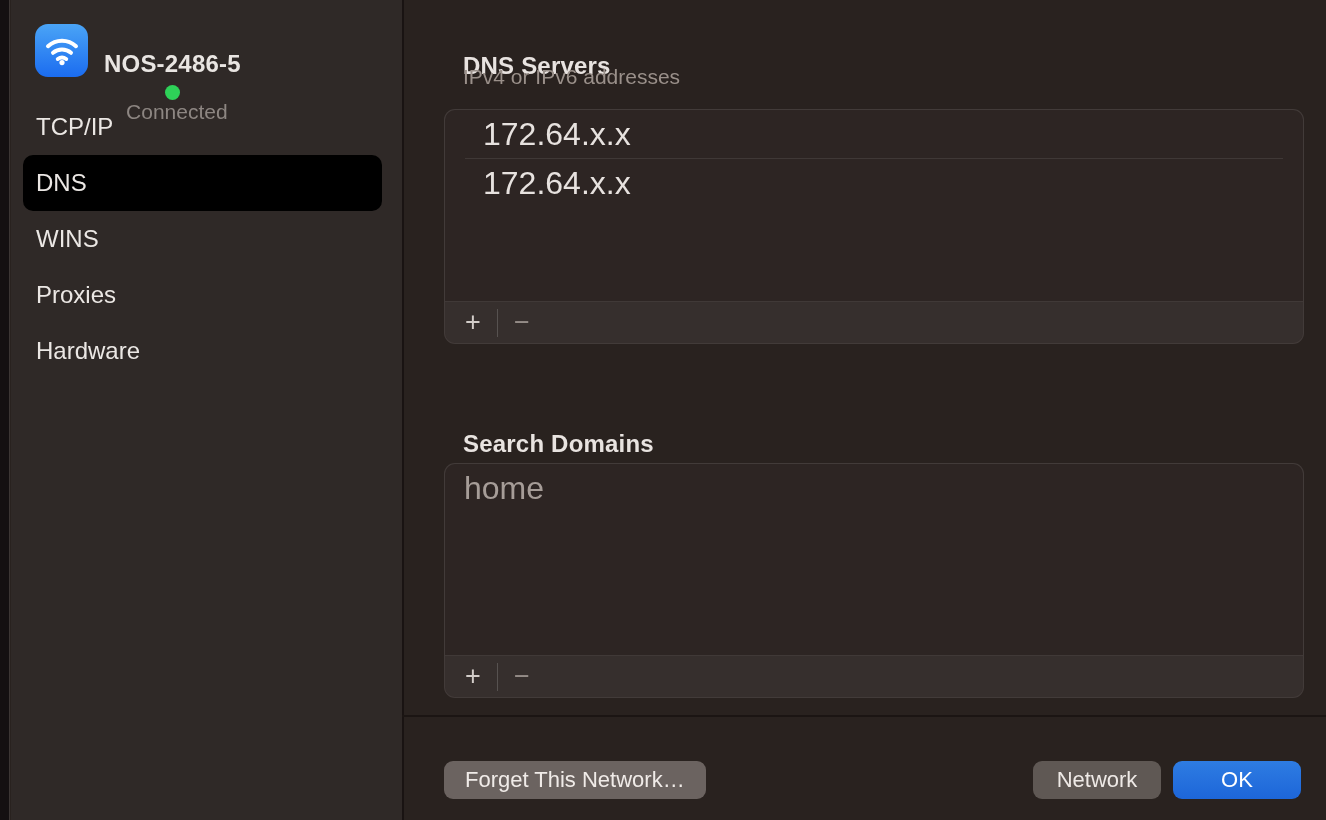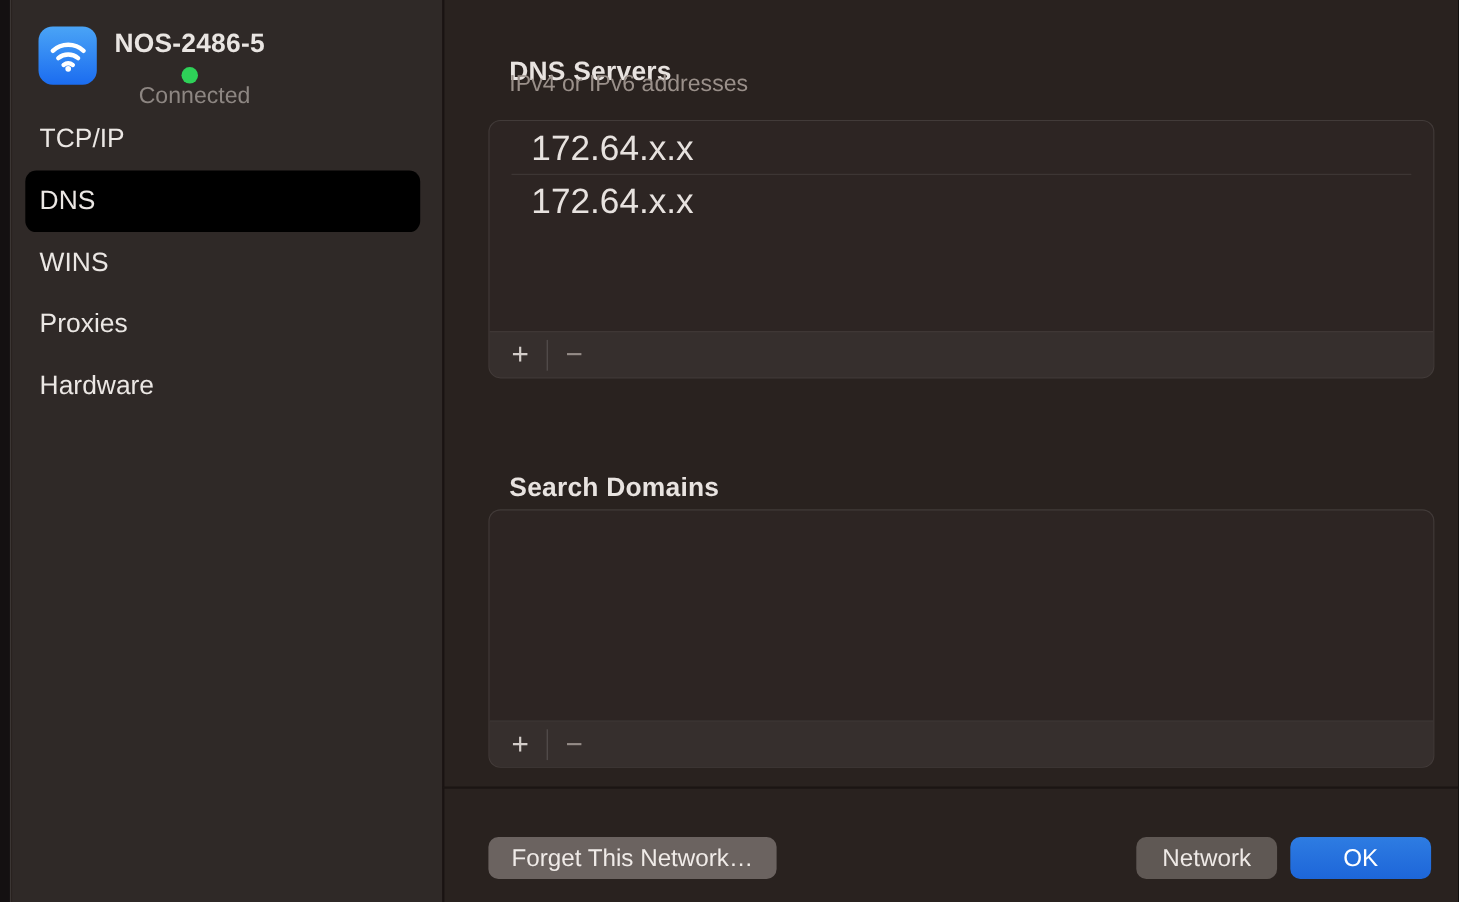--- a/index.html
+++ b/index.html
@@ -21,21 +21,21 @@
   .sidebar-divider{
     position:absolute;left:402px;top:0;width:2px;height:820px;background:#191312;
   }
   .network-header{position:absolute;left:24px;top:24px;display:flex;align-items:flex-start;}
   .wifi-badge{
     width:53px;height:53px;border-radius:13px;flex:0 0 auto;
     background:linear-gradient(180deg,#4aa4f6 0%,#1b6cf0 100%);
     display:flex;align-items:center;justify-content:center;
   }
   .net-meta{margin-left:16px;padding-top:2px;}
-  .net-name{font-size:24px;font-weight:600;color:#e9e5e2;letter-spacing:.2px;}
+  .net-name{font-size:24px;font-weight:600;color:#e9e5e2;letter-spacing:.2px;margin-top:24px;}
   .net-status{display:flex;align-items:center;margin-top:7px;flex-direction:column;}
   .status-dot{width:15px;height:15px;border-radius:50%;background:#2ed158;flex:0 0 auto;}
   .status-text{margin-left:9px;font-size:21px;color:#8d8682;}
   .menu{position:absolute;left:0;top:99px;right:0;}
   .menu-item{
     height:56px;display:flex;align-items:center;
     margin:0 20px 0 12px;padding-left:13px;border-radius:10px;
     font-size:24px;color:#ebe7e4;cursor:default;
   }
   .menu-item.selected{background:#000000;}
@@ -129,20 +129,23 @@
       <div class="lb-footer">
         <button class="pm-btn pm-plus">+</button>
         <span class="pm-sep"></span>
         <button class="pm-btn pm-minus">−</button>
       </div>
     </div>
 
     <h2 class="section-title" style="top:406px;">Search Domains</h2>
 
     <div class="listbox" style="top:459px;">
+      <div class="lb-rows">
+        <div class="lb-row domain">home</div>
+      </div>
       <div class="lb-footer">
         <button class="pm-btn pm-plus">+</button>
         <span class="pm-sep"></span>
         <button class="pm-btn pm-minus">−</button>
       </div>
     </div>
 
     <div class="bottom-divider"></div>
 
     <button class="btn btn-forget">Forget This Network…</button>

